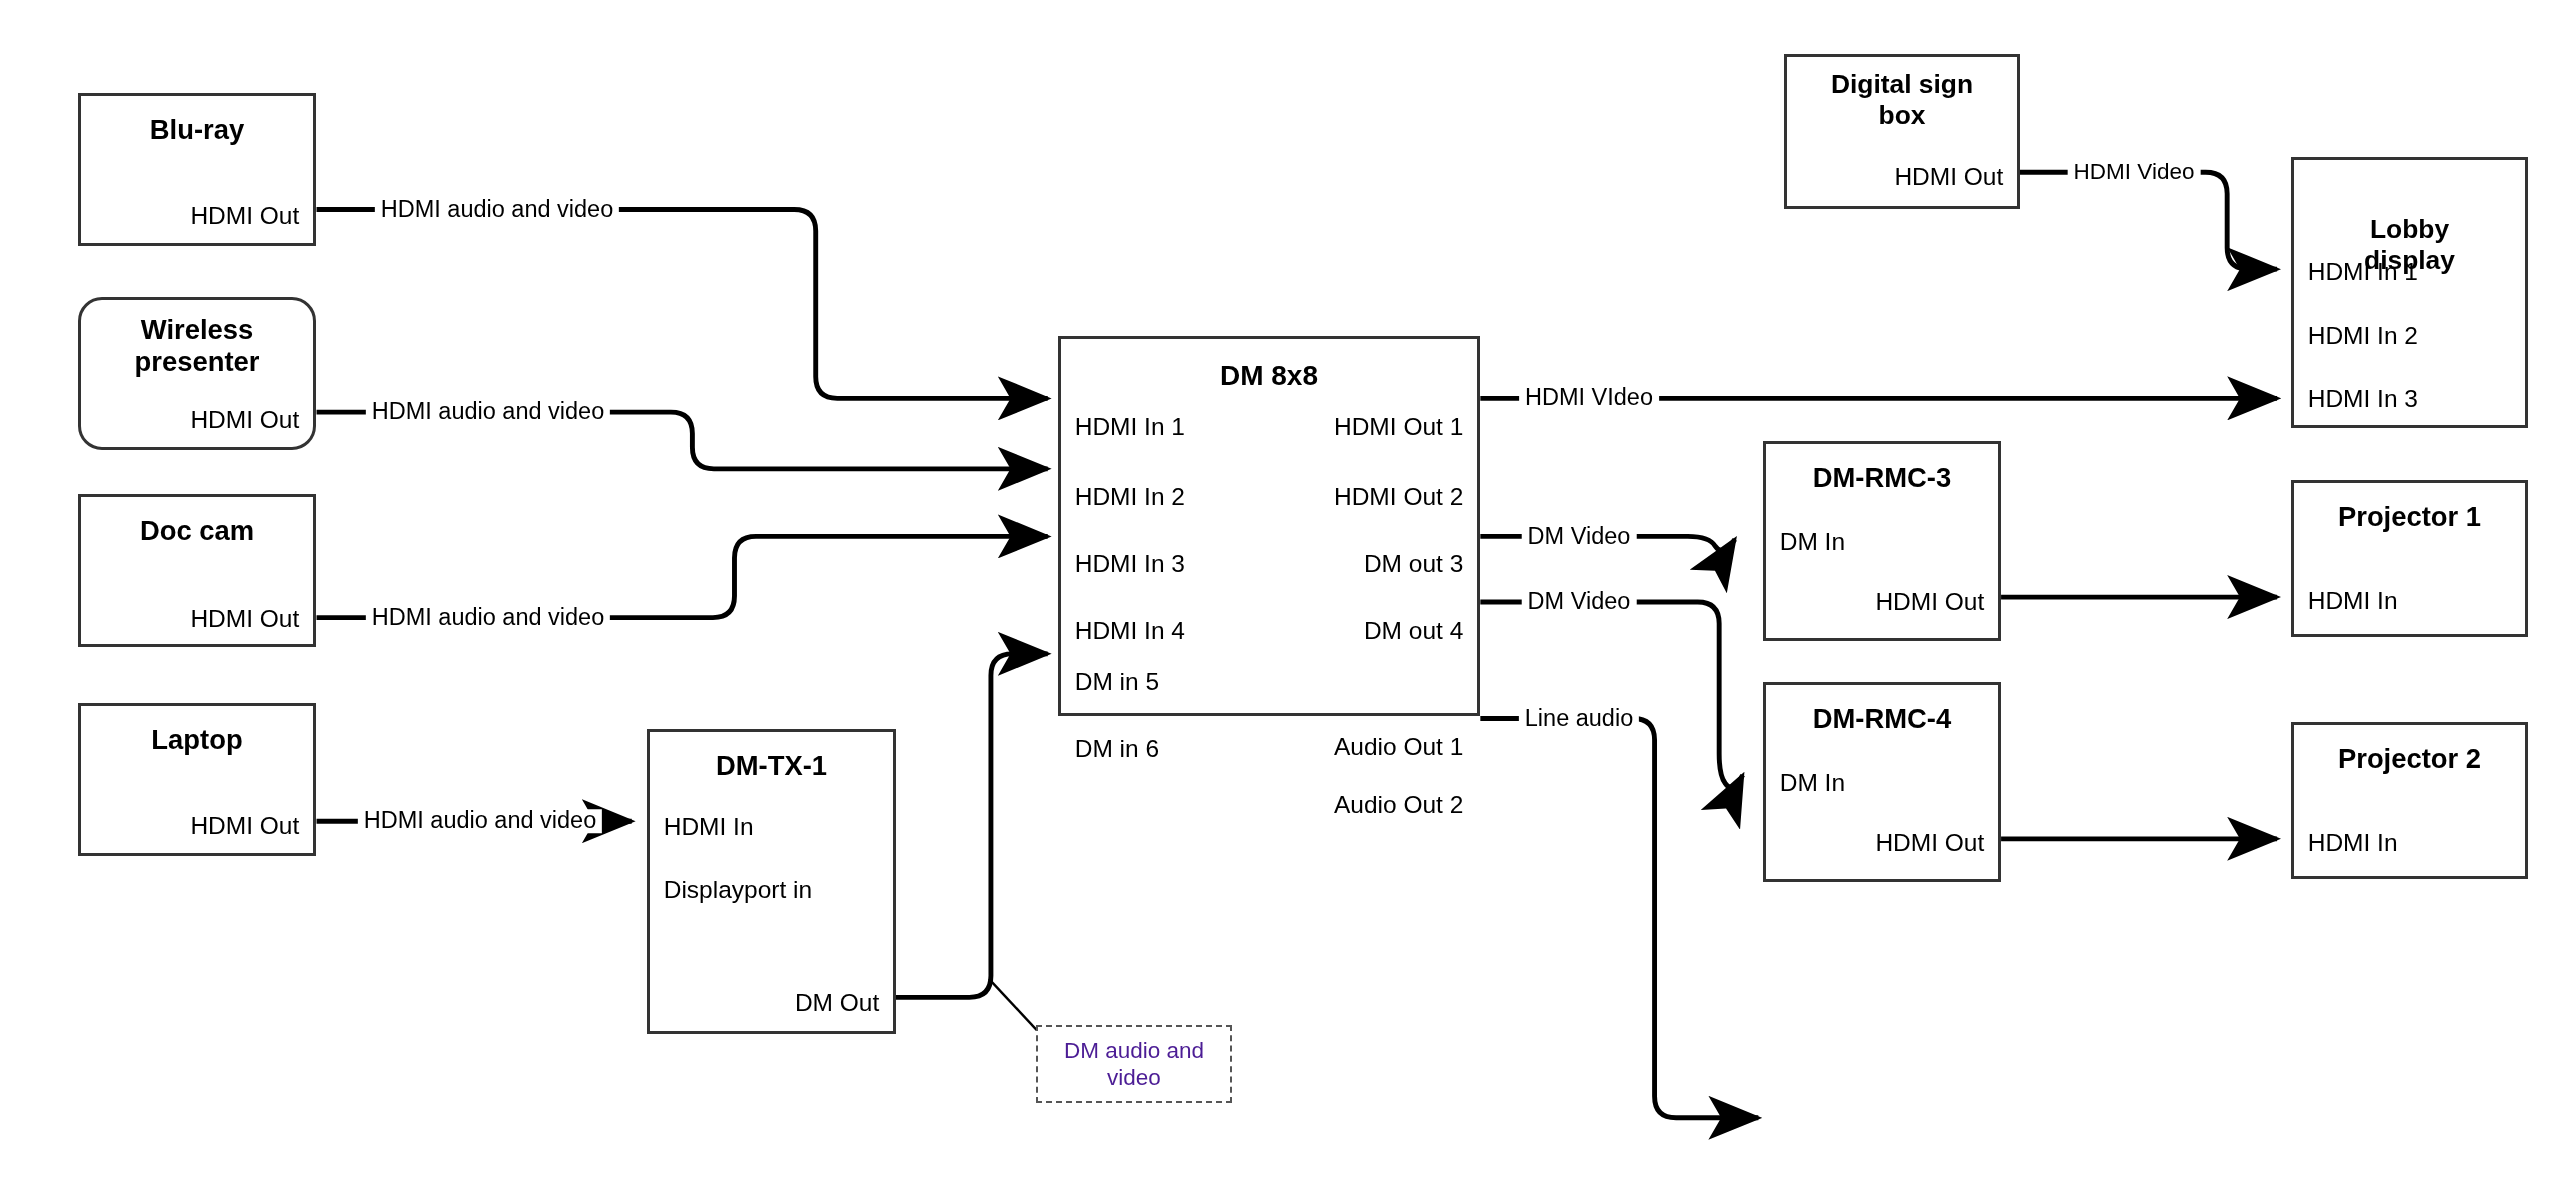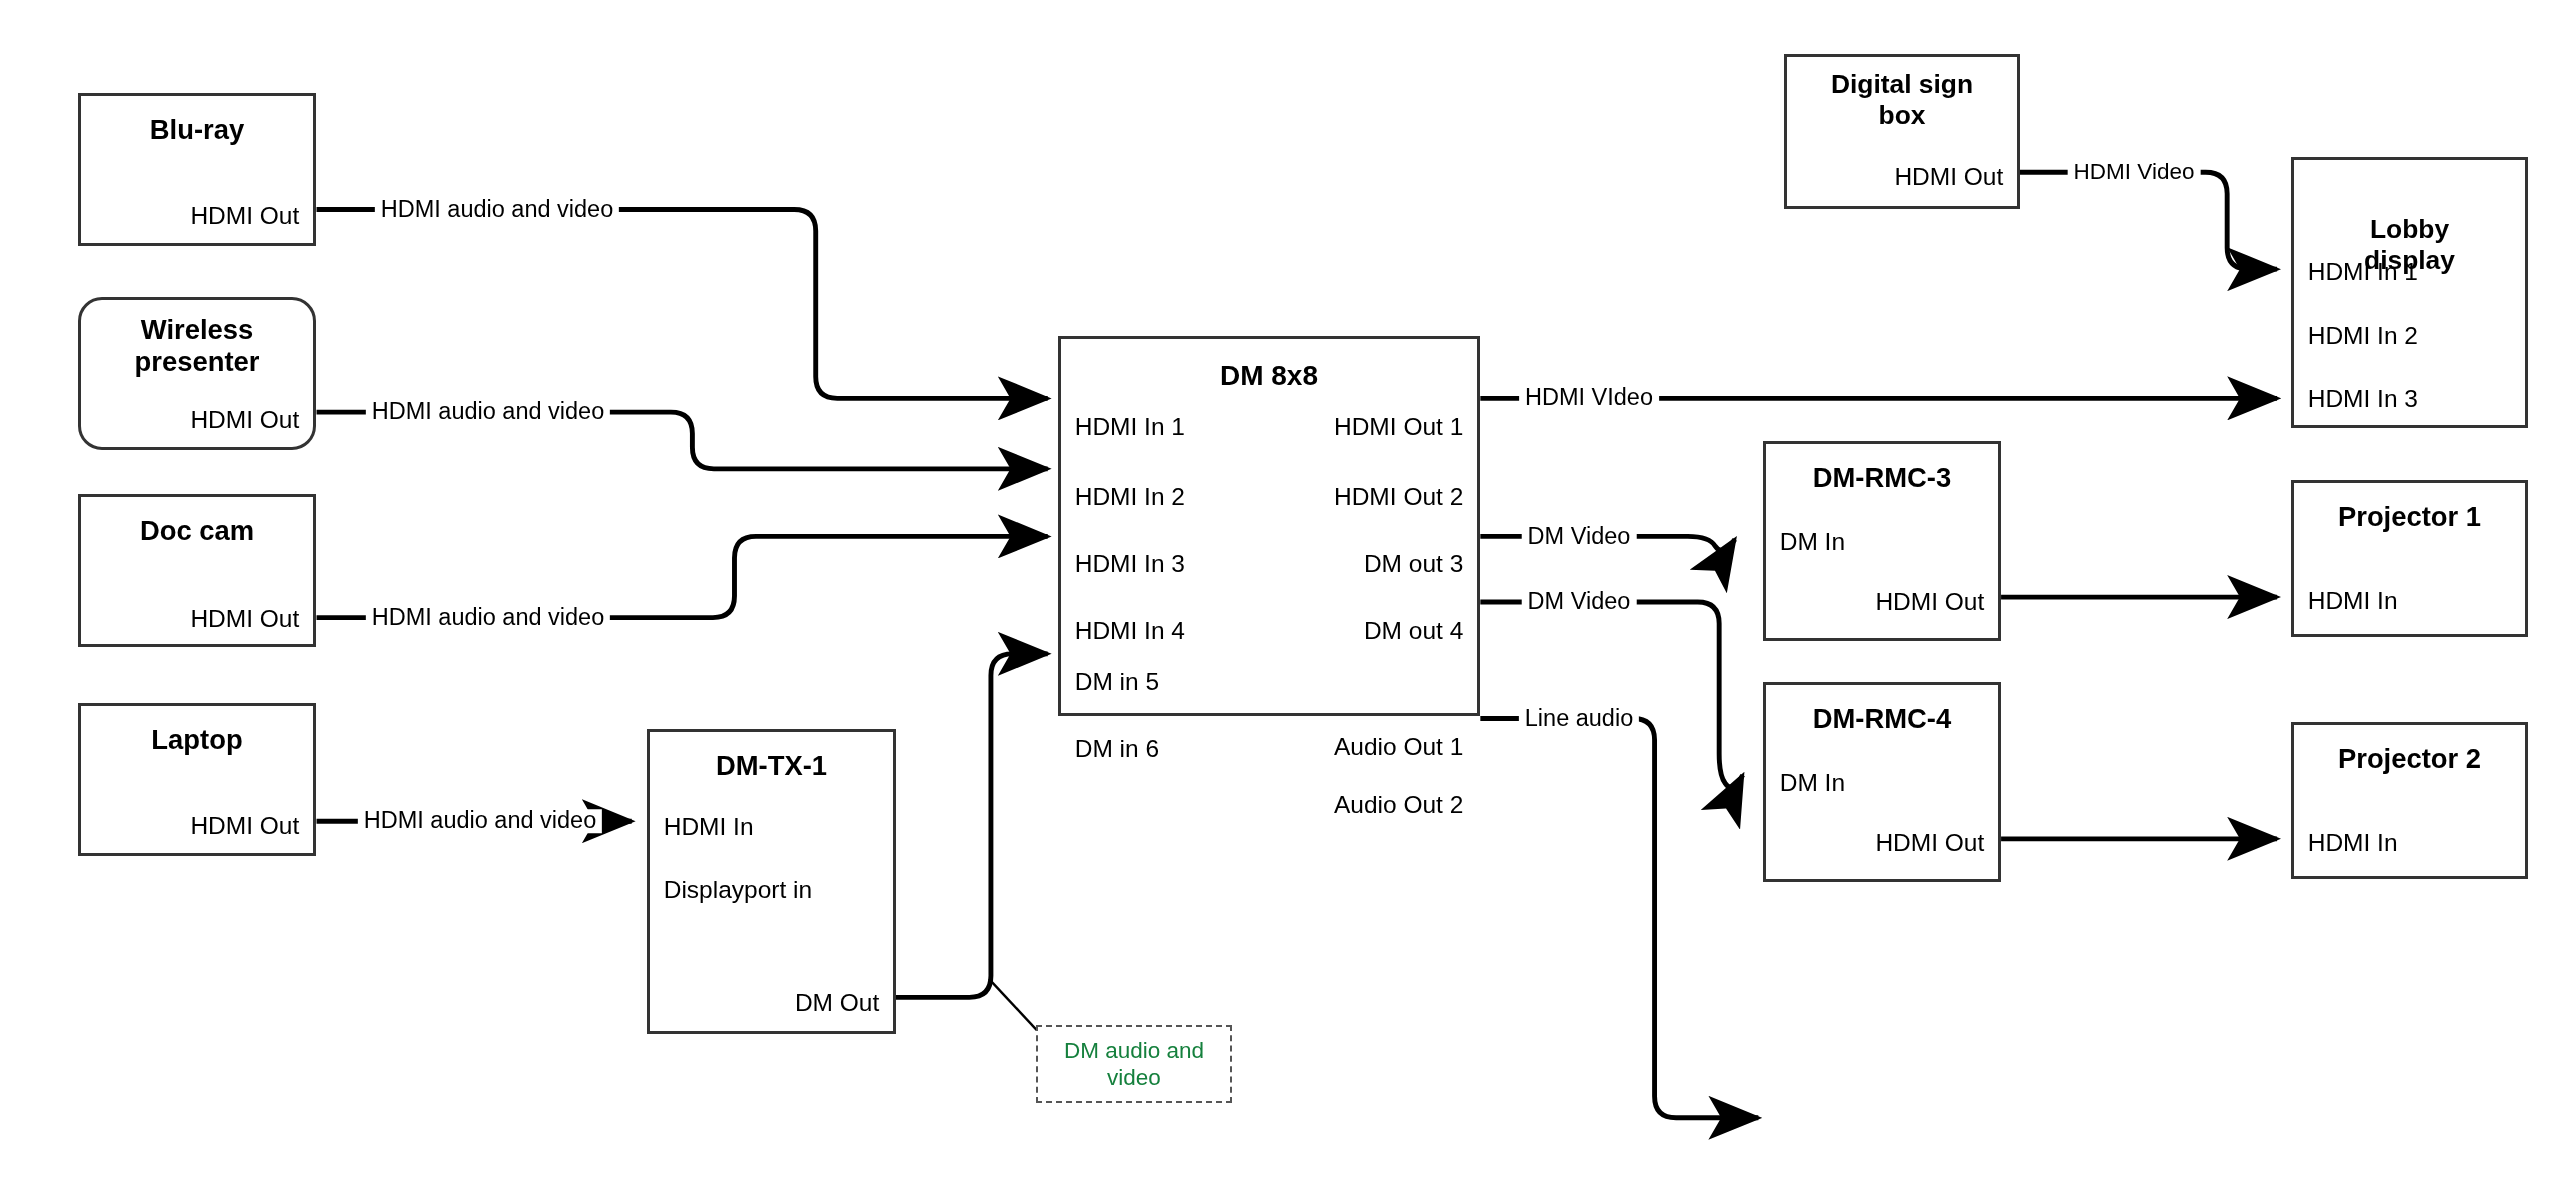--- a/index.html
+++ b/index.html
@@ -14,21 +14,21 @@
   }
   .port{position:absolute;color:#000000;white-space:nowrap;line-height:1;}
   .port.l{left:13.7px;text-align:right;}
   .port.r{right:13.7px;text-align:right;}
   .elabel{
     position:absolute;color:#000000;white-space:nowrap;line-height:1;
     background:#ffffff;padding:0 5.9px;transform:translate(-50%,-50%);
   }
   .note{
     position:absolute;box-sizing:border-box;background:#ffffff;
-    border:2px dashed #555555;color:#15803d;text-align:center;
+    border:2px dashed #555555;color:#4c1d95;text-align:center;
     display:flex;align-items:center;justify-content:center;line-height:1.2;
   }
 </style>
 </head>
 <body>
 
 <div id="stage">
 
   <svg id="wires" viewBox="0 0 2631 1227" xmlns="http://www.w3.org/2000/svg">
     <defs>

